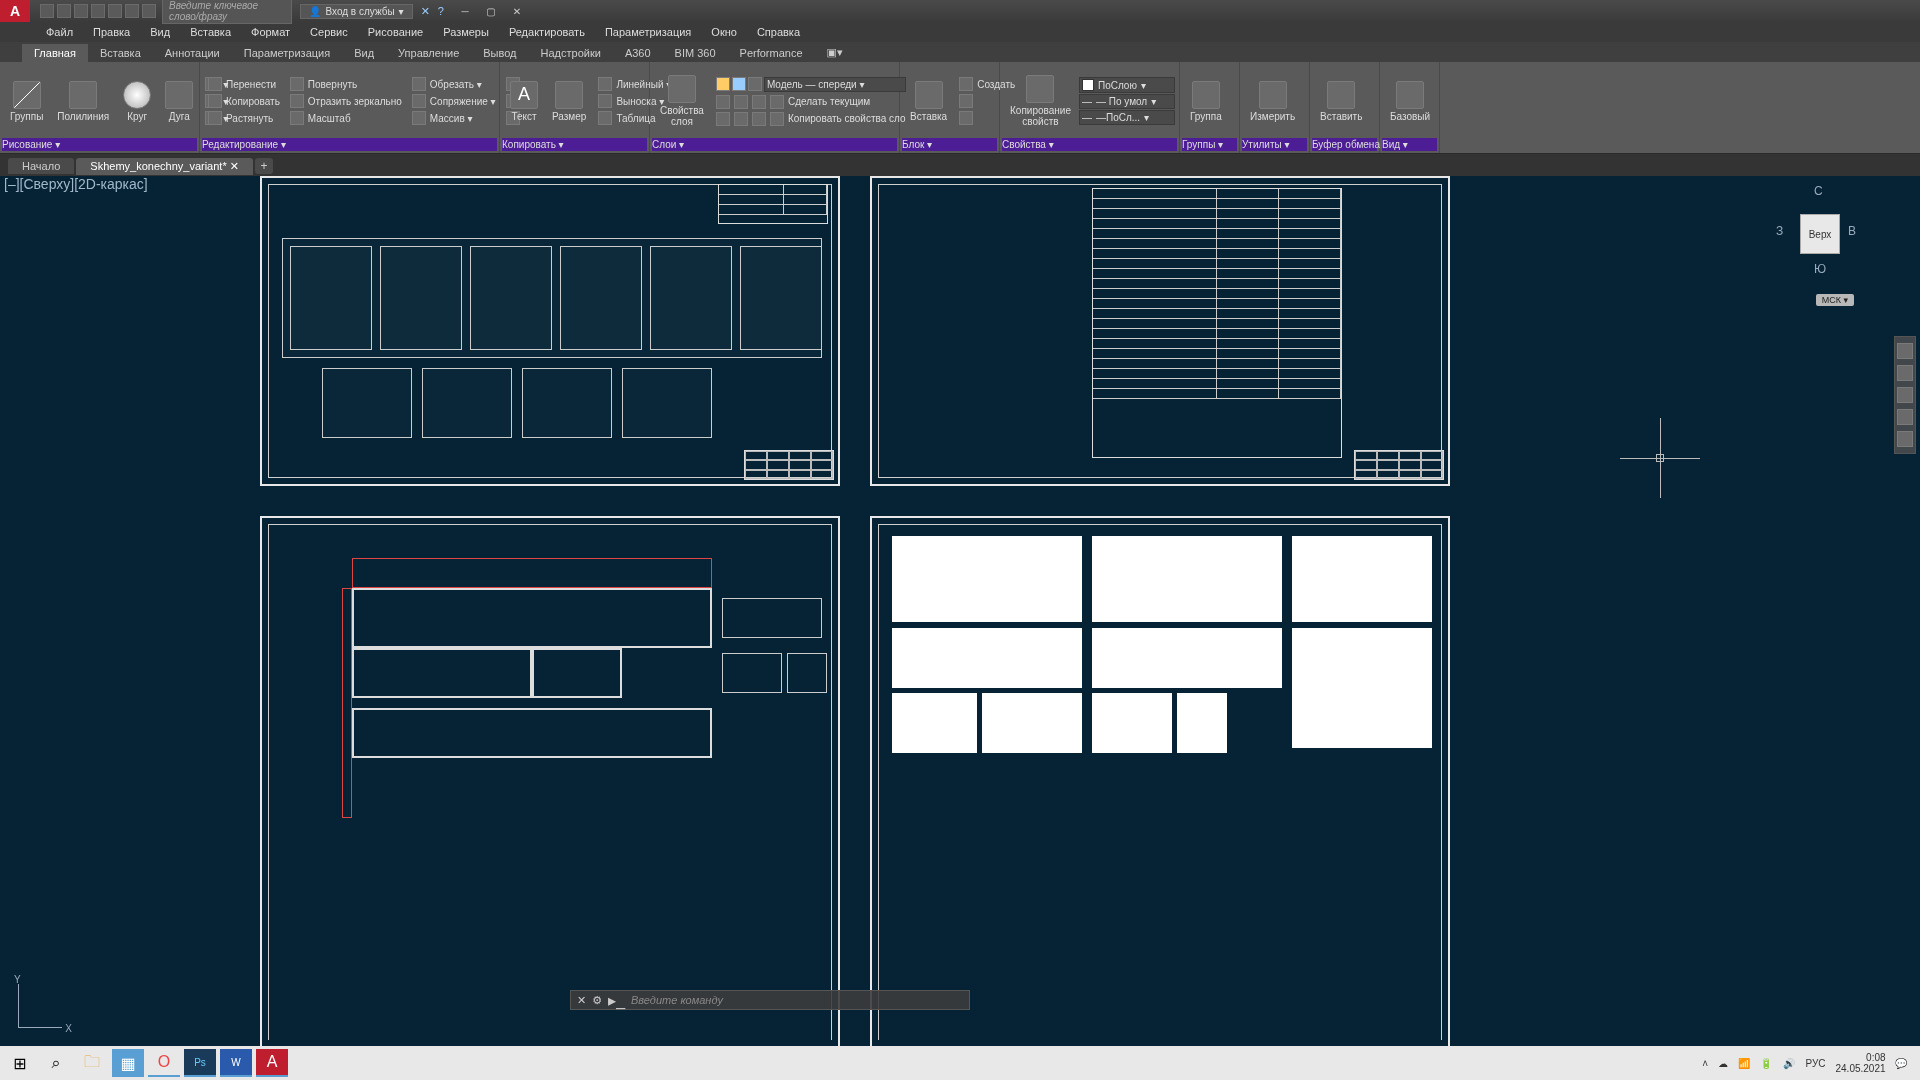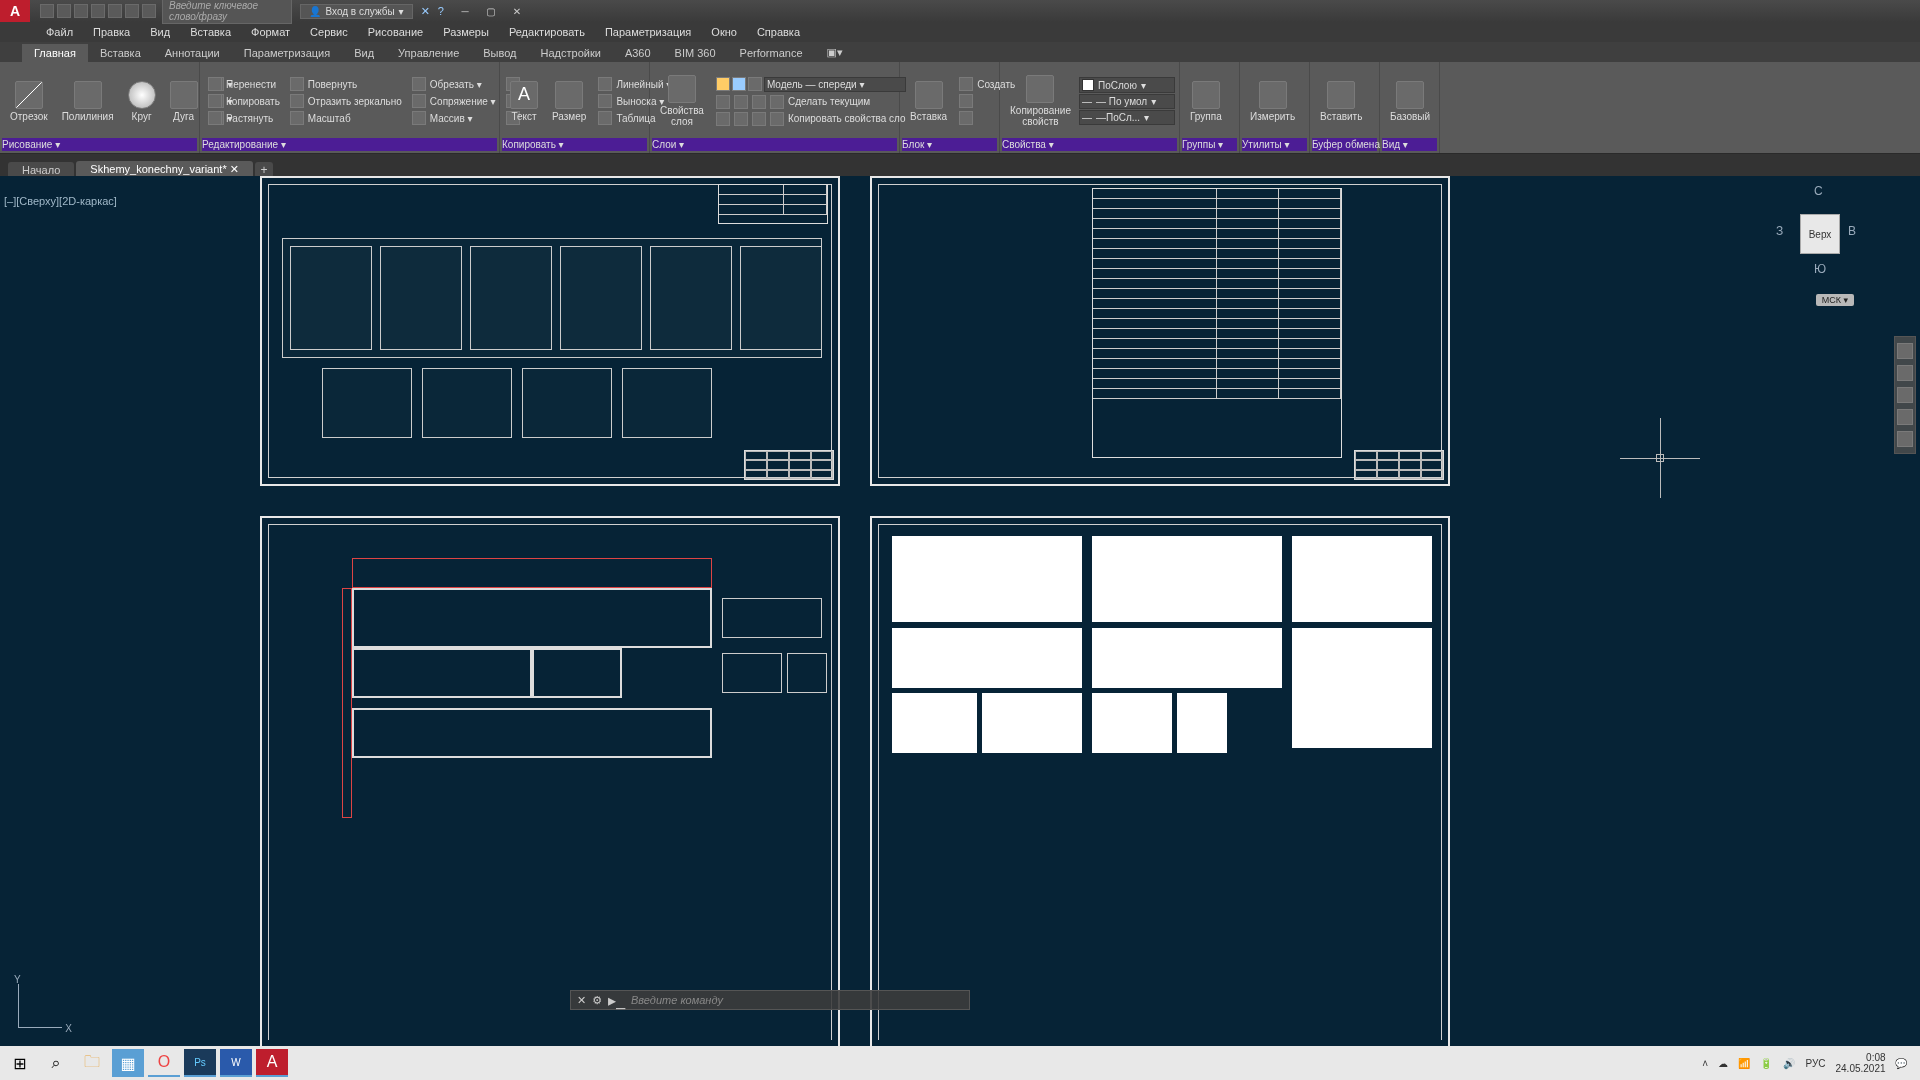--- a/index.html
+++ b/index.html
@@ -23,26 +23,26 @@
 .panel{border-right:1px solid #4a4a4a;display:flex;flex-direction:column;padding:2px}
 .panel-body{flex:1;display:flex;align-items:center;gap:2px;padding:2px}
 .panel-title{text-align:left;color:#ddd;font-size:10px;padding:1px 0;background:#4c1d95;white-space:nowrap}
 .big-btn{display:flex;flex-direction:column;align-items:center;justify-content:center;padding:2px 6px;color:#ddd;font-size:10px;gap:2px}
 .big-icon{width:28px;height:28px;background:#6a6a6a;border:1px solid #7a7a7a;border-radius:2px}
 .small-row{display:flex;align-items:center;gap:4px;color:#ddd;font-size:10px;padding:1px 4px;white-space:nowrap}
 .small-icon{width:14px;height:14px;background:#6a6a6a;border:1px solid #7a7a7a}
 .col{display:flex;flex-direction:column;gap:1px}
 .dropdown-pill{background:#4a4a4a;border:1px solid #3a3a3a;color:#ddd;font-size:10px;padding:1px 2px;min-width:80px;display:flex;align-items:center;gap:4px}
 .color-sw{width:12px;height:12px;background:#fff;border:1px solid #333}
-.filetabs{height:31px;background:#333;display:flex;align-items:center;padding-left:8px;gap:2px}
+.filetabs{height:24px;background:#333;display:flex;align-items:center;padding-left:8px;gap:2px}
 .ftab{background:#4a4a4a;color:#ccc;font-size:11px;padding:2px 14px;border-radius:3px 3px 0 0}
 .ftab.active{background:#5a5a5a;color:#fff}
 .ftab-add{width:18px;height:16px;background:#4a4a4a;color:#ccc;display:flex;align-items:center;justify-content:center;font-size:12px;border-radius:3px}
 .viewport{position:absolute;top:176px;left:0;right:0;bottom:34px;background:#062336}
-.vp-label{position:absolute;top:19px;left:4px;color:#a0b8c8;font-size:11px}
+.vp-label{position:absolute;top:0;left:4px;color:#a0b8c8;font-size:14px}
 .drawing-frame{position:absolute;border:2px solid #e8e8e8;background:#062336}
 .inner-border{position:absolute;inset:6px;border:1px solid #d0d0d0}
 .sketch{position:absolute;background:rgba(230,230,240,0.02)}
 .red-box{position:absolute;border:1px solid #d44}
 .viewcube{position:absolute;top:8px;right:60px;width:80px;height:100px}
 .vc-face{position:absolute;top:30px;left:20px;width:40px;height:40px;background:#e8e8e8;color:#333;font-size:10px;display:flex;align-items:center;justify-content:center;border:1px solid #aaa}
 .vc-dir{position:absolute;color:#9ab;font-size:12px}
 .wcs-badge{position:absolute;top:118px;right:66px;background:#b8b8b8;color:#222;font-size:9px;padding:1px 6px;border-radius:2px}
 .navbar{position:absolute;top:160px;right:4px;width:22px;background:rgba(80,80,80,0.8);border:1px solid #555;display:flex;flex-direction:column;gap:6px;padding:6px 2px}
 .nav-btn{width:16px;height:16px;background:#6a6a6a;border:1px solid #7a7a7a;margin:0 auto}
@@ -136,21 +136,21 @@
   <div class="rtab">Performance</div>
   <div class="rtab">▣▾</div>
 </div>
 
 <div class="ribbon">
 
   <div class="panel" style="width:200px">
     <div class="panel-body">
       <div class="big-btn">
           <div class="big-icon" style="background:linear-gradient(135deg,#6a6a6a 48%,#fff 50%,#6a6a6a 52%)"></div>
-          <span>Отрезок</span>
+          <span>Группы</span>
         </div>
       <div class="big-btn">
           <div class="big-icon"></div>
           <span>Полилиния</span>
         </div>
       <div class="big-btn">
           <div class="big-icon" style="border-radius:50%;background:radial-gradient(#fff,#aaa)"></div>
           <span>Круг</span>
         </div>
       <div class="big-btn">

